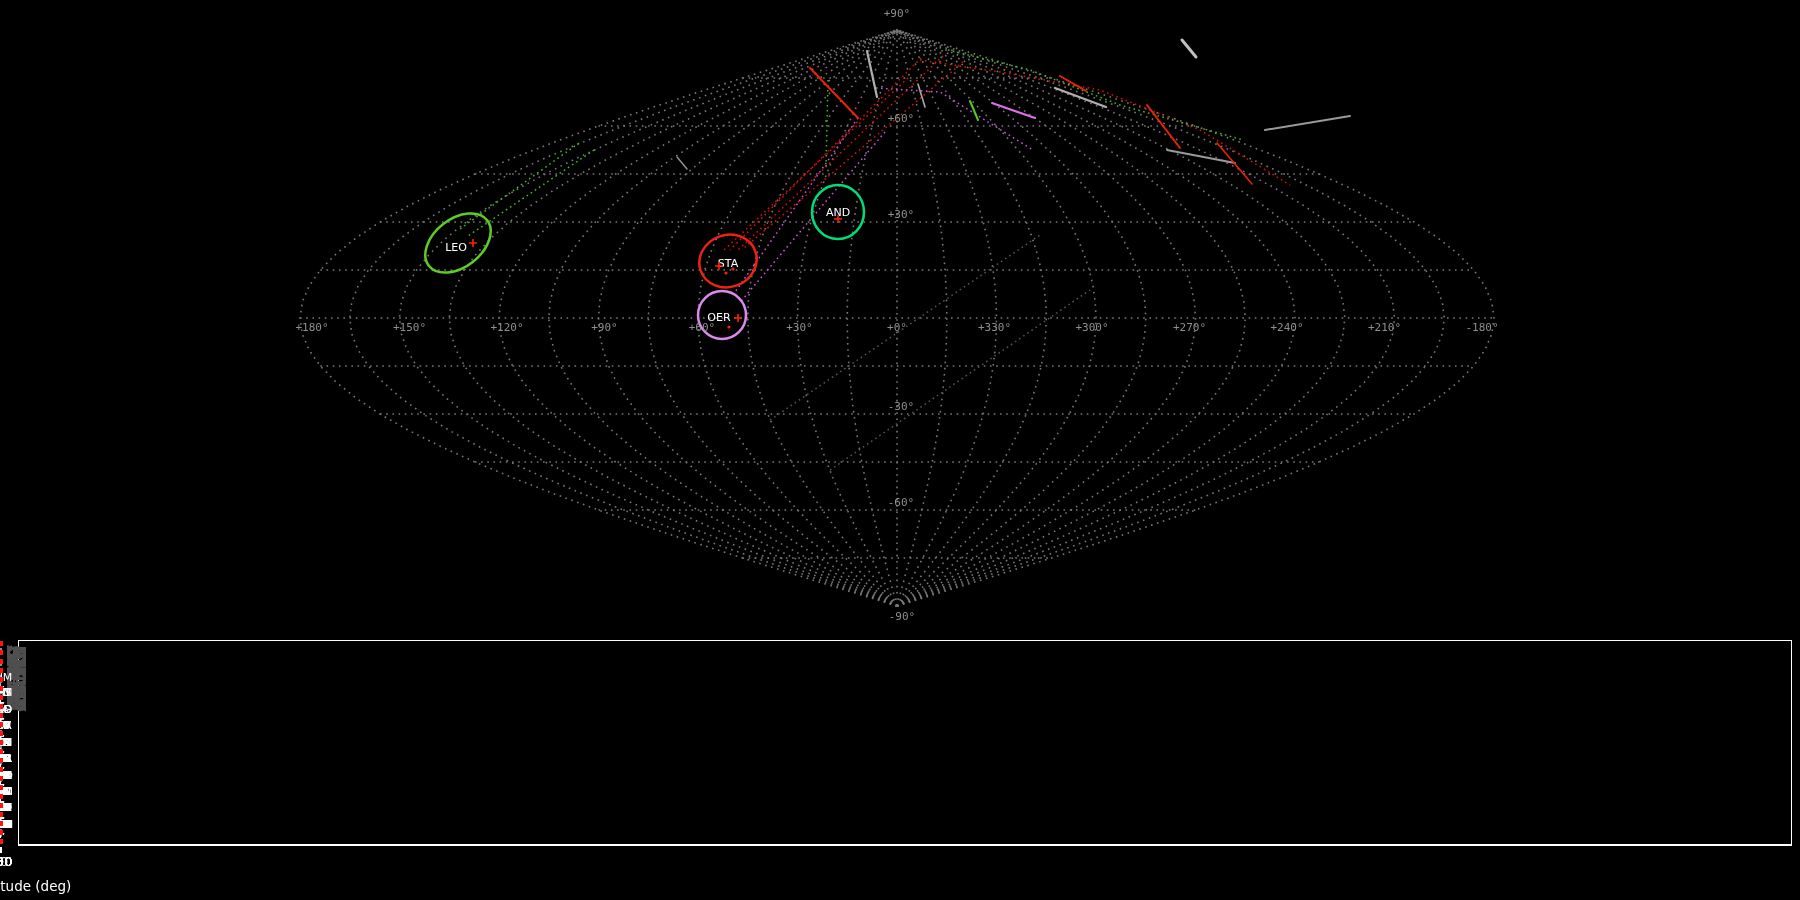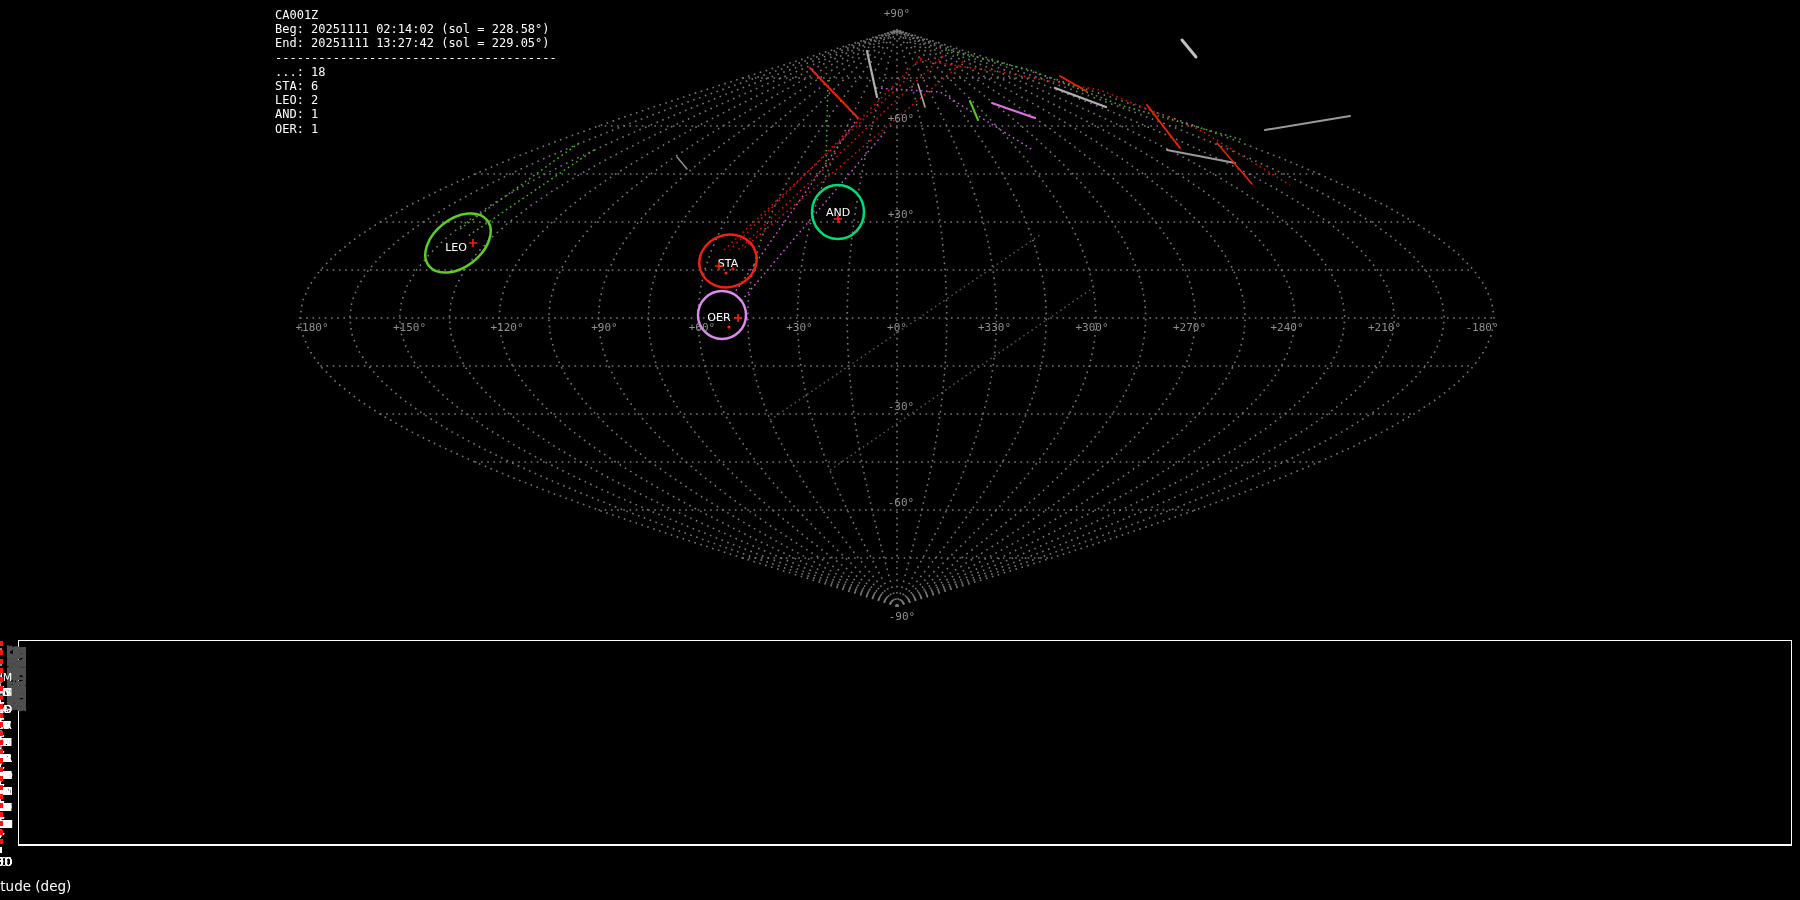--- a/index.html
+++ b/index.html
@@ -119,29 +119,20 @@
       <text x="1189.5" y="331" class="mt" text-anchor="middle">+270°</text>
       <text x="1287" y="331" class="mt" text-anchor="middle">+240°</text>
       <text x="1384.5" y="331" class="mt" text-anchor="middle">+210°</text>
       <text x="1482" y="331" class="mt" text-anchor="middle">-180°</text>
       <text x="901" y="122" class="mt" text-anchor="middle">+60°</text>
       <text x="901" y="218" class="mt" text-anchor="middle">+30°</text>
       <text x="901" y="410" class="mt" text-anchor="middle">-30°</text>
       <text x="901" y="506" class="mt" text-anchor="middle">-60°</text>
     </svg>
 
-  <pre id="hdr"><span>CA001Z</span>
-<span>Beg: 20251111 02:14:02 (sol = 228.58°)</span>
-<span>End: 20251111 13:27:42 (sol = 229.05°)</span>
-<span>---------------------------------------</span>
-<span id="counts-block">...: 18
-STA: 6
-LEO: 2
-AND: 1
-OER: 1</span></pre>
 
   <div id="panel-border" style="left: 18px; top: 640px; width: 1774px; height: 206px;"></div>
   <div id="timeline">
       <div class="mline" style="top: 642px; height: 202px;"></div>
       <div class="mlabel" style="top: 645px;">APR</div>
       <div class="mline" style="top: 642px; height: 202px;"></div>
       <div class="mlabel" style="top: 645px;">MAY</div>
       <div class="mline" style="top: 642px; height: 202px;"></div>
       <div class="mlabel" style="top: 645px;">JUN</div>
       <div class="mline" style="top: 642px; height: 202px;"></div>

